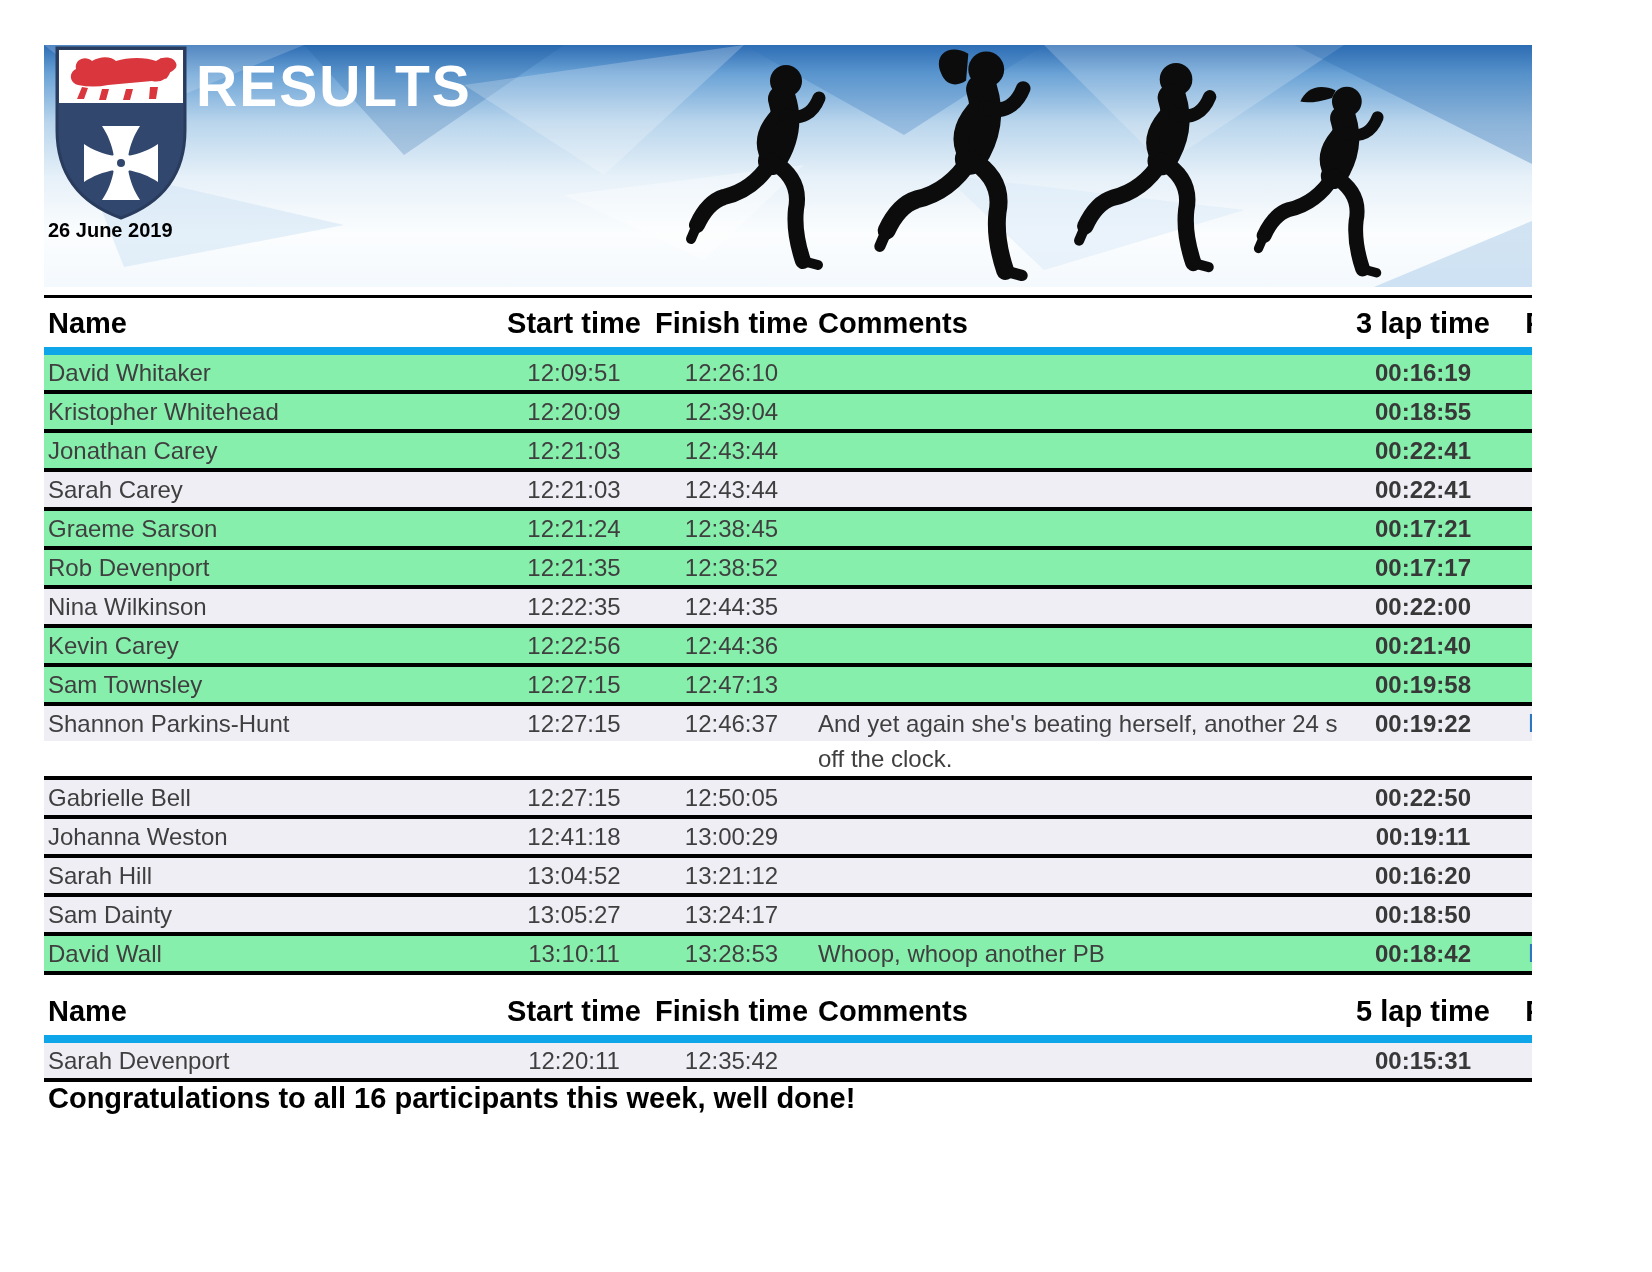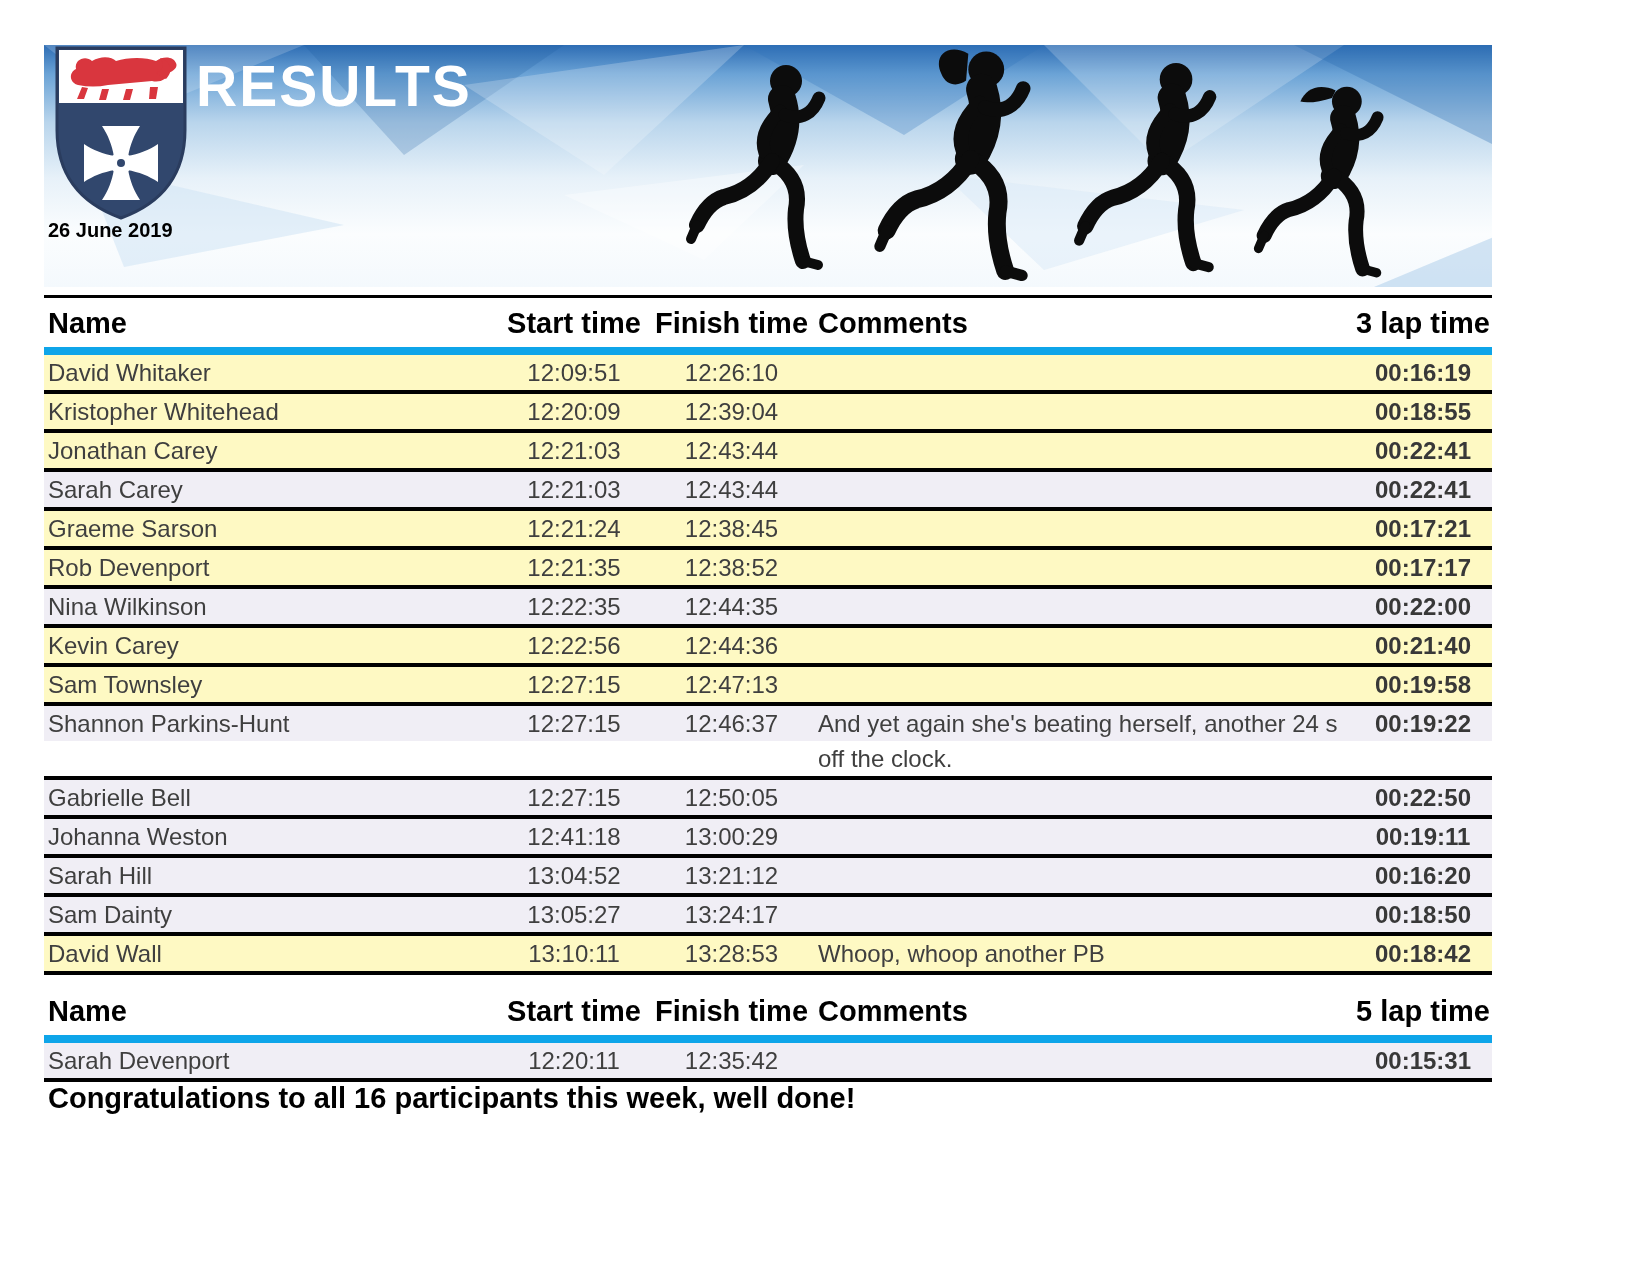--- a/index.html
+++ b/index.html
@@ -1,17 +1,17 @@
 <!DOCTYPE html>
 <html><head>
 <meta charset="utf-8">
 <style>
   html,body{margin:0;padding:0;background:#fff;}
   body{width:1652px;height:1272px;font-family:"Liberation Sans",sans-serif;-webkit-font-smoothing:antialiased;}
-  .page{position:relative;width:1492px;height:1272px;overflow:hidden;}
+  .page{position:relative;width:1492px;height:1272px;overflow:hidden;padding-left:40px;}
 
   
   .banner{
     position:absolute;left:44px;top:45px;width:1550px;height:242px;overflow:hidden;
     background:linear-gradient(180deg,#2e6db4 0%,#6ba3d6 12%,#b9d5ec 32%,#e7f1f9 55%,#fbfdfe 78%,#f4f9fd 100%);
   }
   .banner svg.bg{position:absolute;left:0;top:0;width:100%;height:100%;display:block;}
   .crest{position:absolute;left:10px;top:0;width:134px;height:176px;}
   .results-title{
     position:absolute;left:152px;top:8px;
@@ -38,21 +38,21 @@
   tr.header-row.second th{padding-top:20px;}
   th.a-left,td.a-left{text-align:left;}
   th.a-center,td.a-center{text-align:center;}
 
   td{
     font-size:24px;color:#3f3f3f;height:35px;line-height:35px;
     padding:0 4px;border-bottom:4px solid #000;overflow:hidden;
   }
   td.c-lap{font-weight:bold;color:#383838;}
   td.c-pb{font-weight:bold;color:#2d77c2;font-size:25px;}
-  tr.shade-blue td{background:#fef9c3;}
+  tr.shade-blue td{background:#86efac;}
   tr.shade-light td{background:#f0eef5;margin-top:35px;}
   tr.row-tall td{
     background:linear-gradient(to bottom,#f0eef5 0px,#f0eef5 35px,#ffffff 35px);
     vertical-align:top;height:70px;
   }
   td.c-comment{line-height:35px;}
 
   
   .footer-message{
     position:absolute;left:48px;top:1082px;

